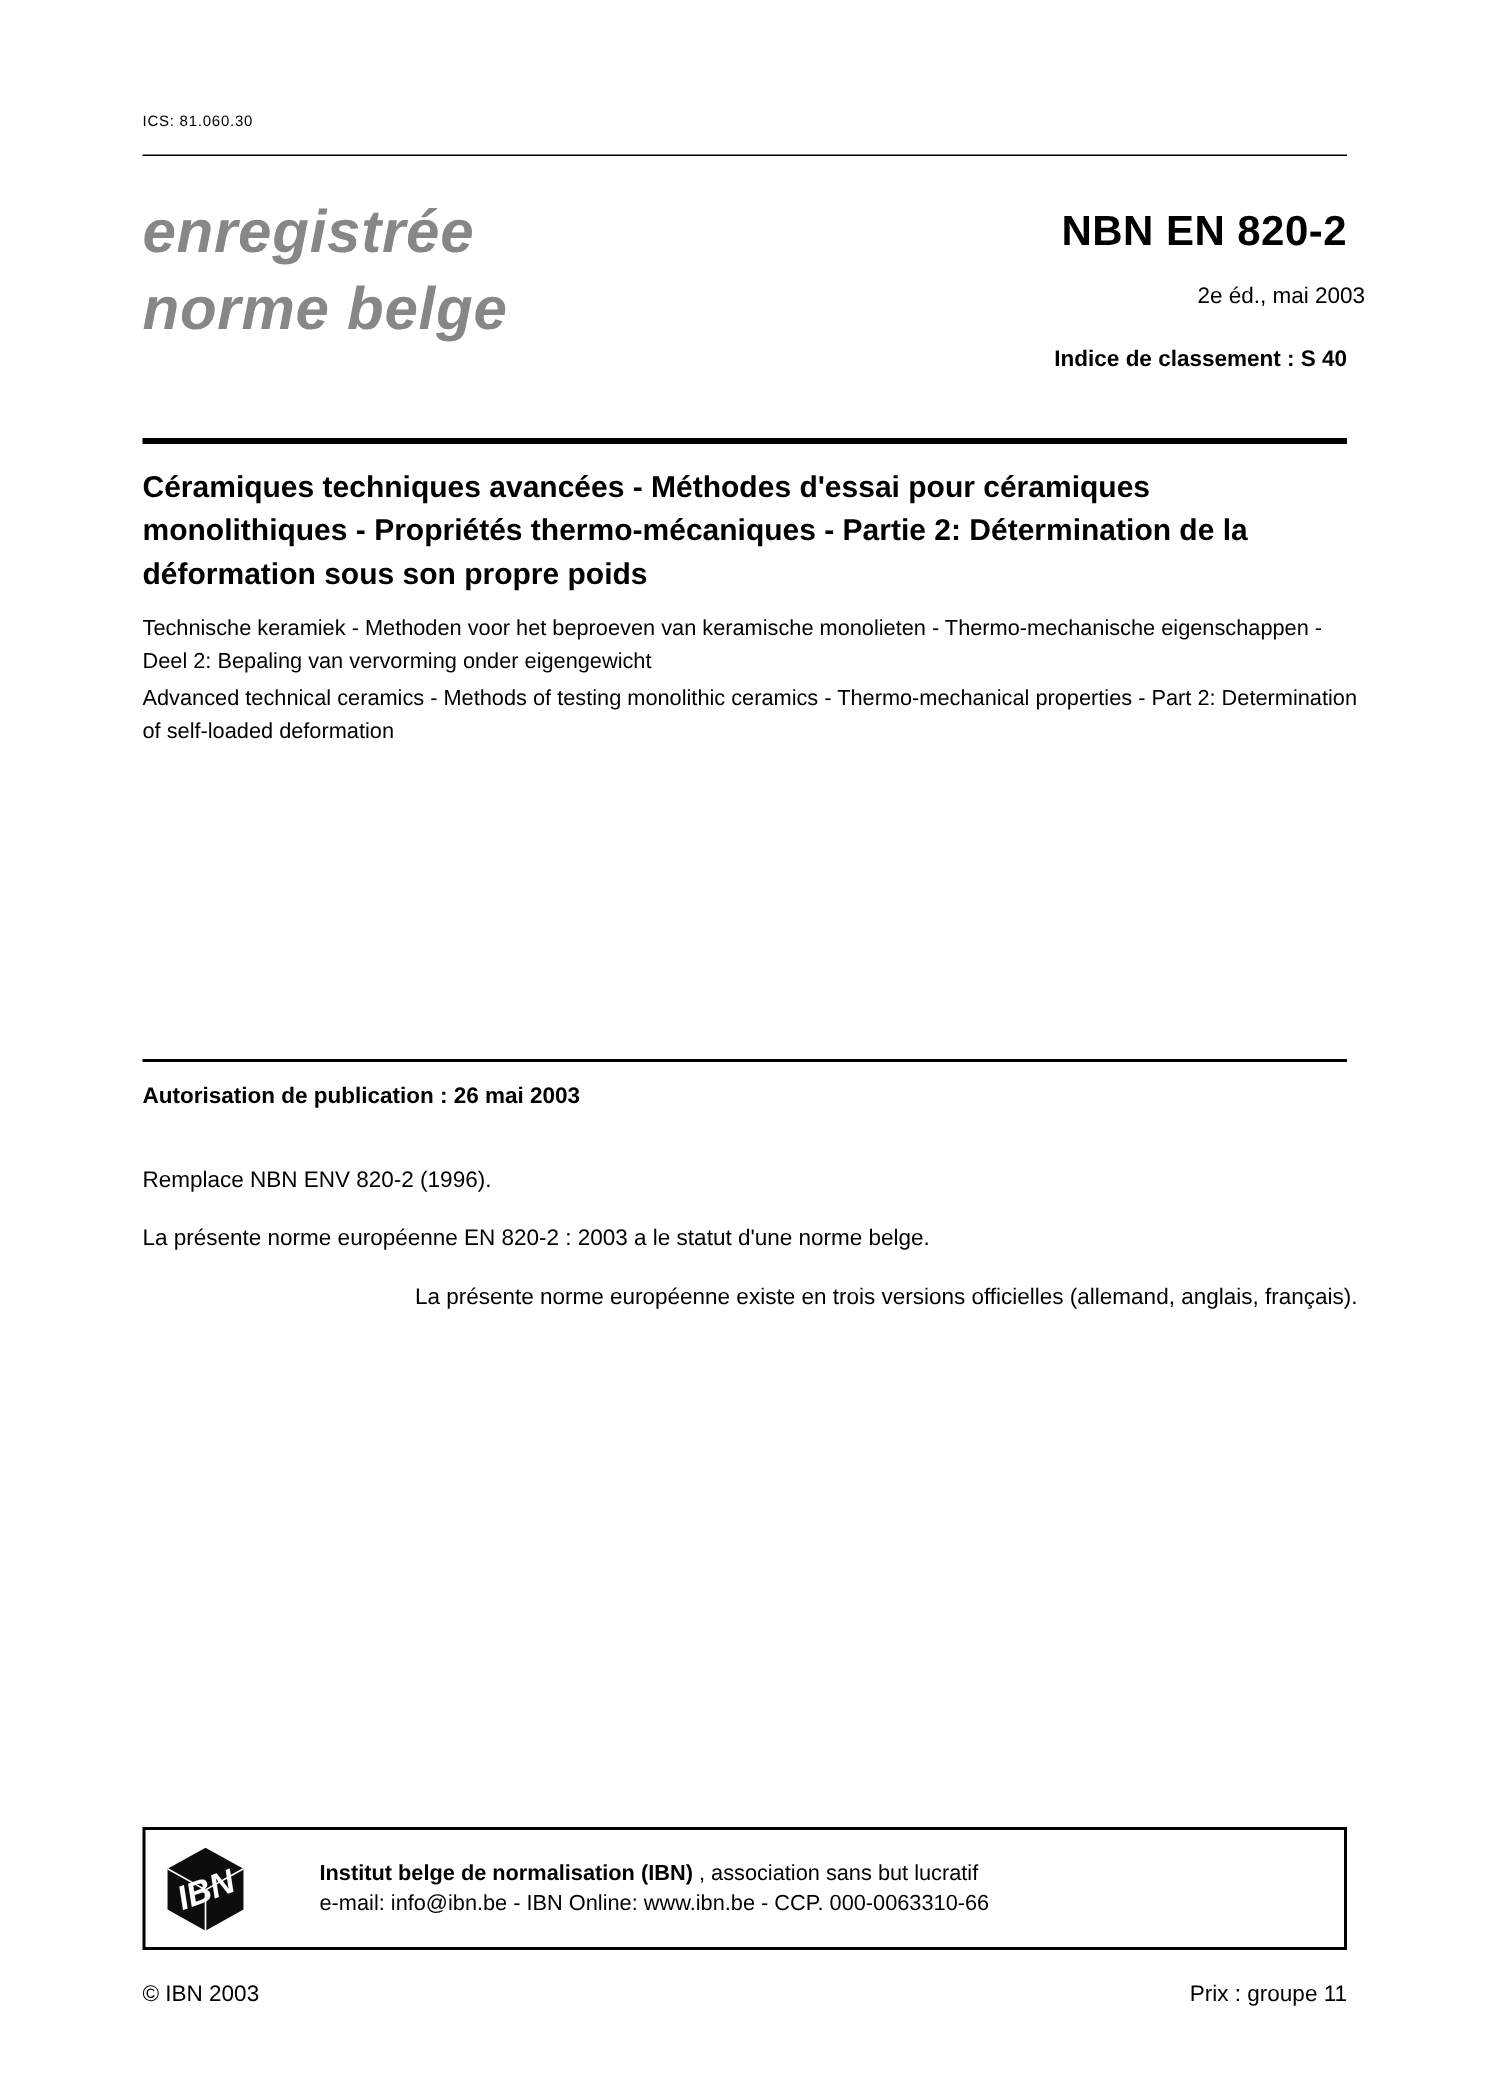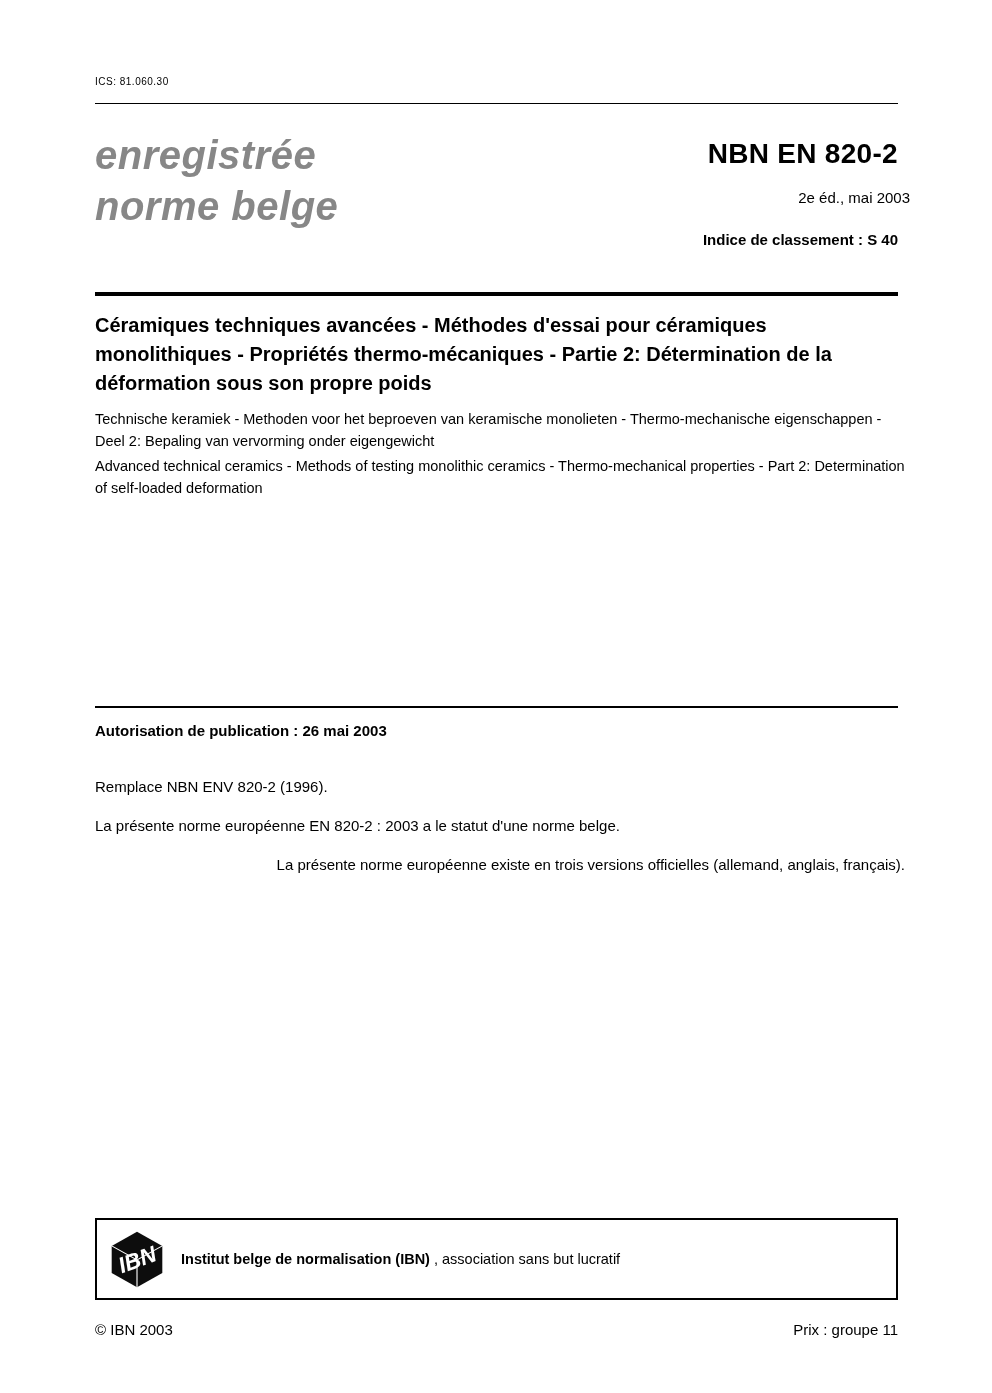--- a/index.html
+++ b/index.html
@@ -74,21 +74,21 @@
     border: 2px solid #000;
     box-sizing: border-box;
     display: flex; align-items: center;
   }
   .footer-logo {
     width: 60px; height: 60px;
     margin: 0 14px 0 10px;
     flex: 0 0 auto;
   }
   .footer-text {
-    font-size: 14.5px; line-height: 20px;
+    font-size: 14.5px; line-height: 20px; margin-left: 32px;
   }
   .footer-text b { font-weight: bold; }
 
   .copyright { left: 95px; top: 1321px; font-size: 15px; }
   .price { right: 94px; top: 1321px; font-size: 15px; text-align: right; }
 </style>
 </head>
 <body>
 
 <div class="abs ics">ICS: 81.060.30</div>
@@ -118,17 +118,18 @@
 
 <div class="abs footer-box">
   <svg class="footer-logo" viewBox="0 0 64 64">
     <polygon points="32,3 59,18 59,47 32,62 5,47 5,18" fill="#0d0d0d"></polygon>
     <polyline points="5,18 32,33 59,18" fill="none" stroke="#ffffff" stroke-width="1.2"></polyline>
     <line x1="32" y1="33" x2="32" y2="62" stroke="#ffffff" stroke-width="1.2"></line>
     <text x="32" y="41" text-anchor="middle" font-size="24" font-weight="bold" font-style="italic" font-family="Liberation Sans, sans-serif" fill="#ffffff" transform="rotate(-20 32 32)">IBN</text>
   </svg>
   <div class="footer-text">
     <div><b>Institut belge de normalisation (IBN)</b><span> ,  association sans but lucratif</span></div>
+    <div>e-mail: info@ibn.be  - IBN Online: www.ibn.be - CCP. 000-0063310-66</div>
   </div>
 </div>
 
 <div class="abs copyright">© IBN 2003</div>
 <div class="abs price">Prix : groupe 11</div>
 
 </body></html>

